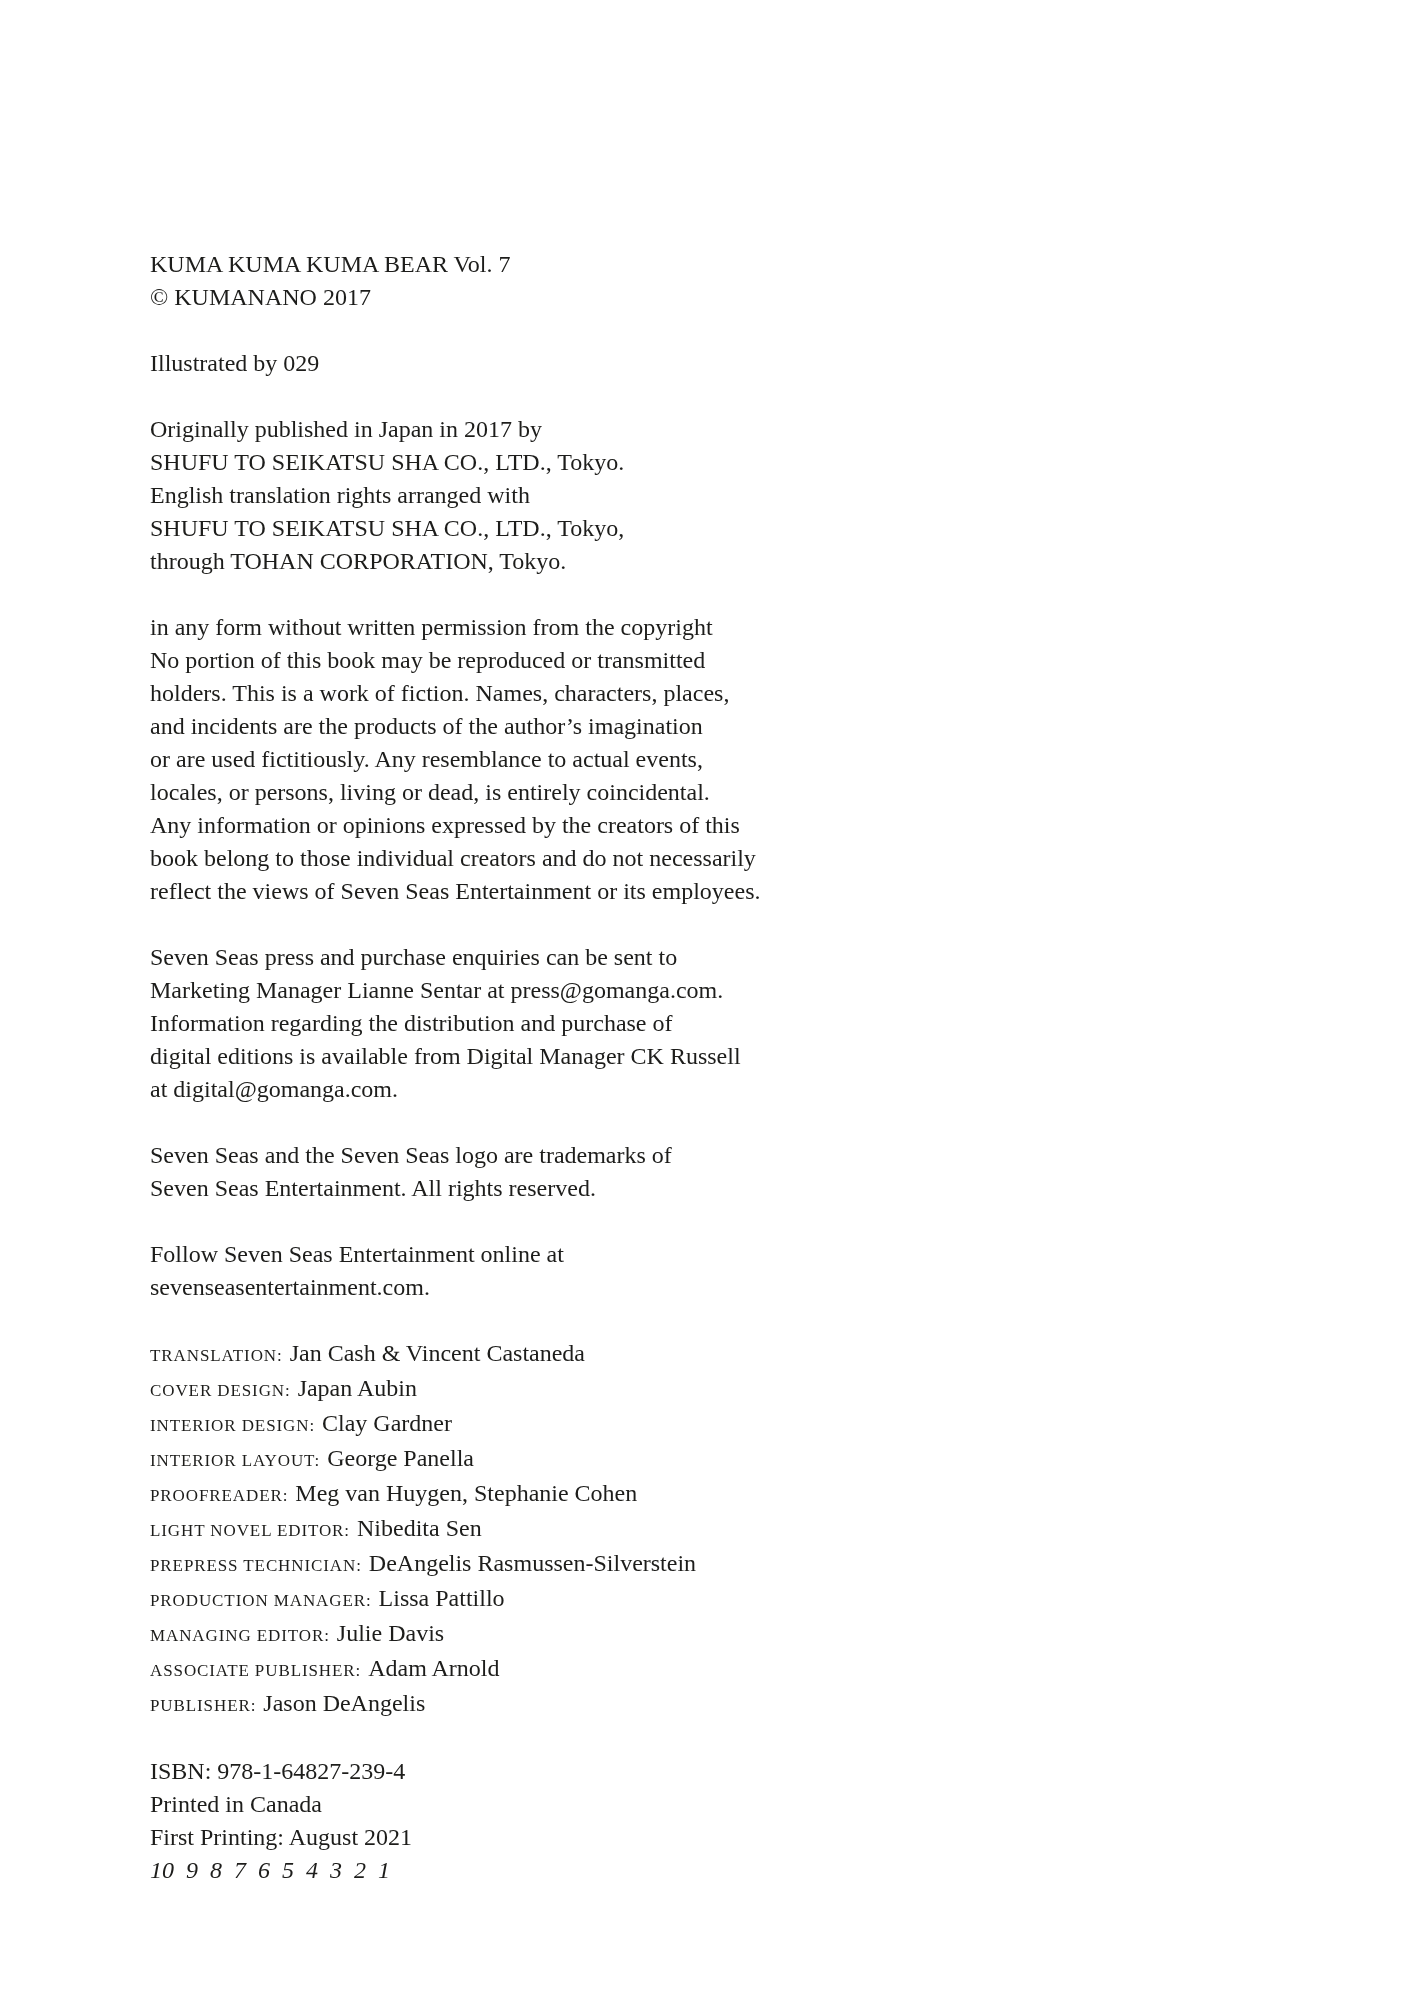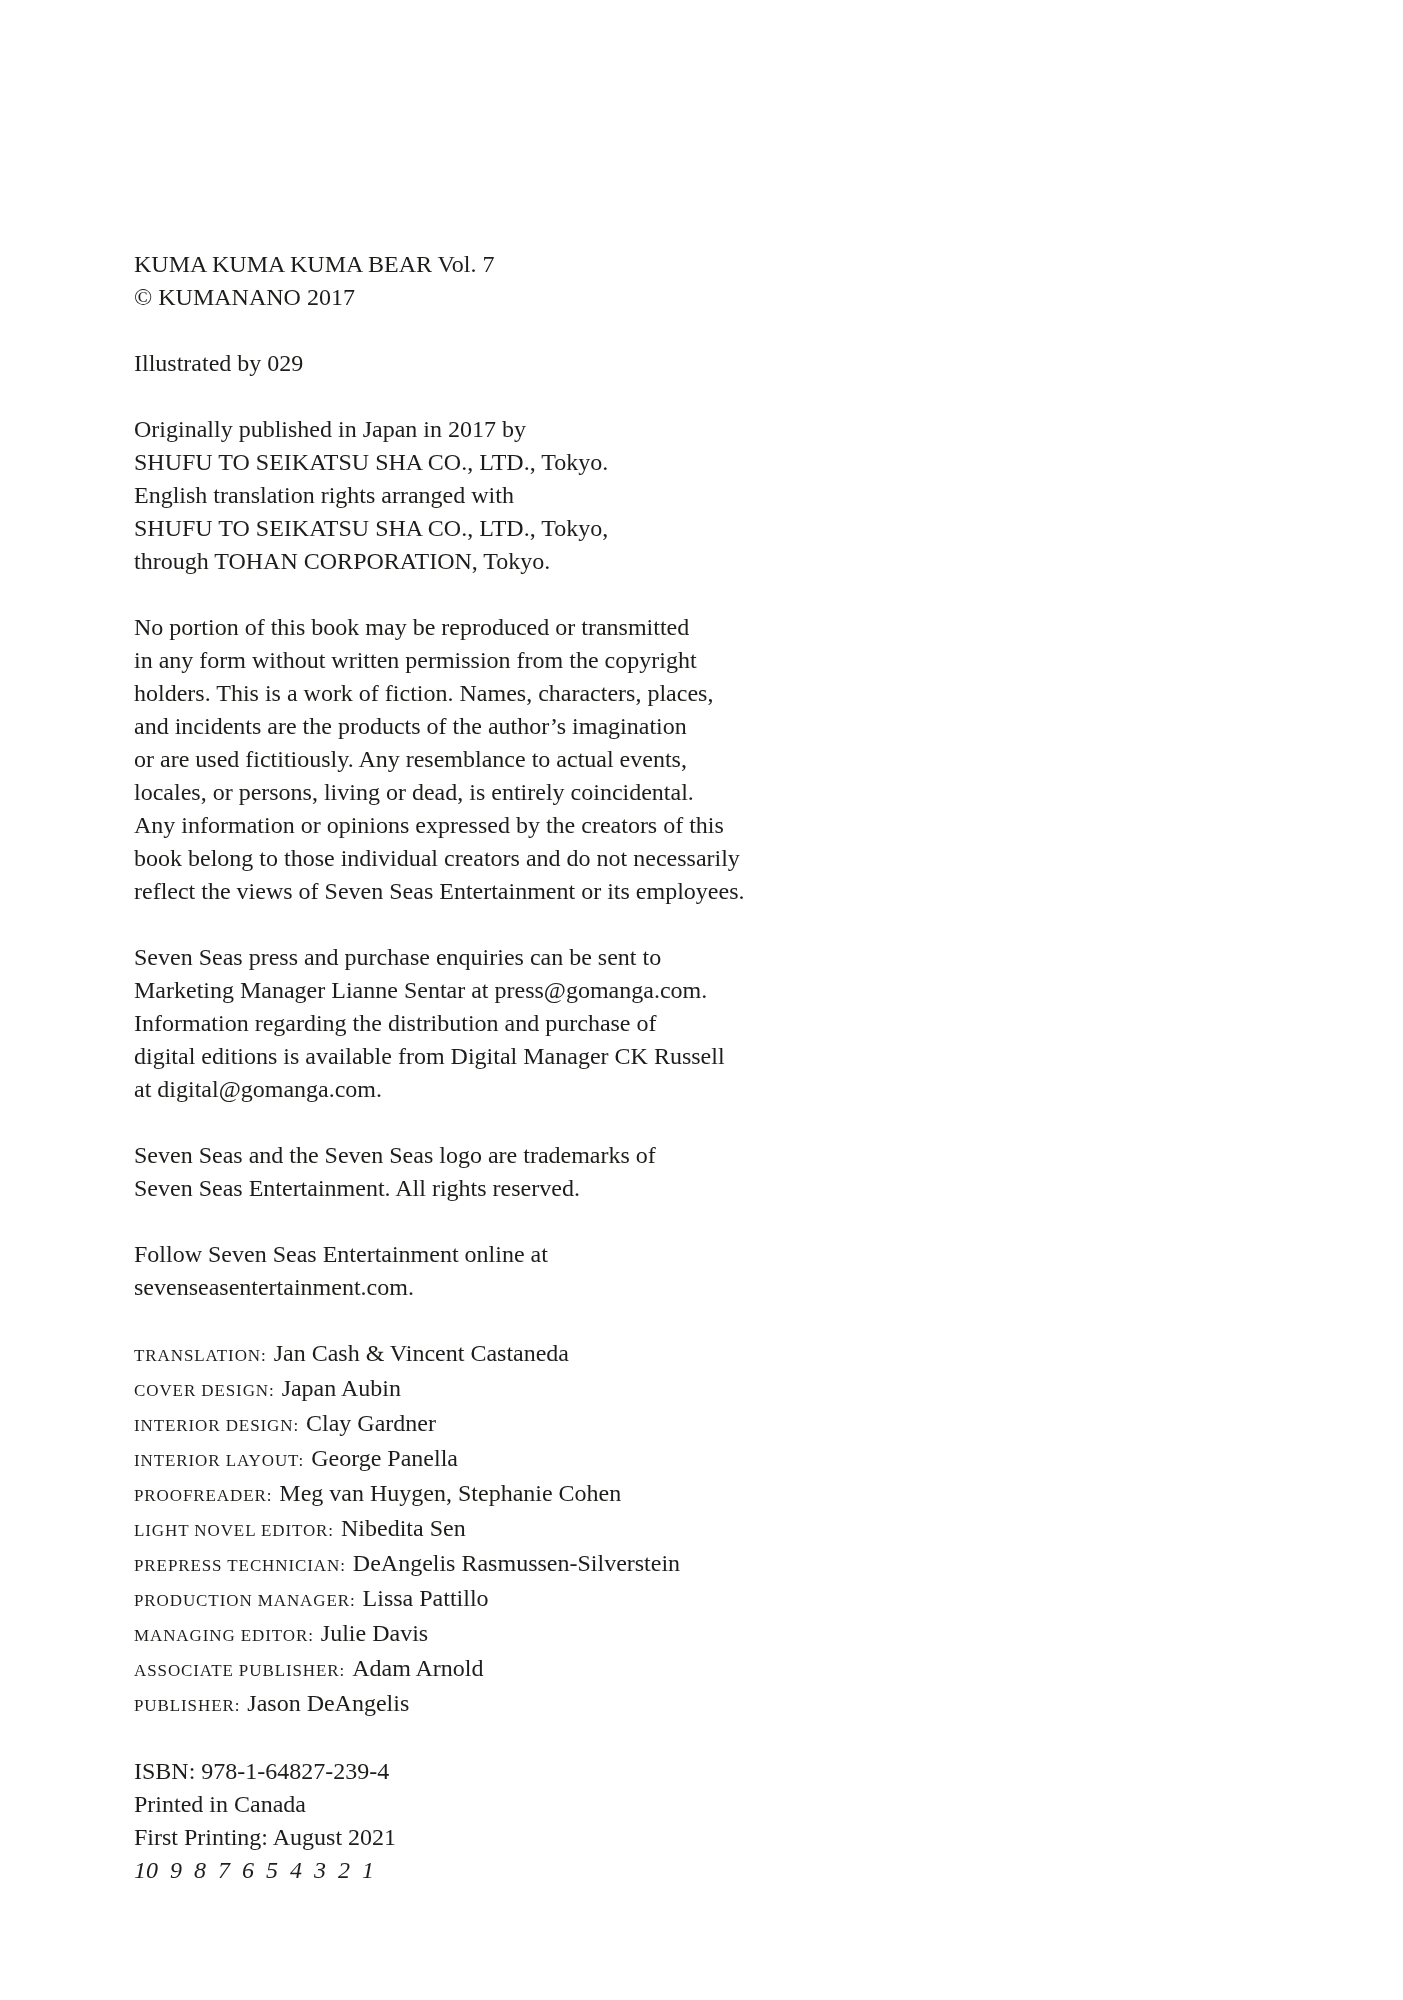--- a/index.html
+++ b/index.html
@@ -19,21 +19,21 @@
     inset: 0;
     background: #ffffff;
   }
   .text-block {
     position: absolute;
     top: 248px;
     left: 134px;
     width: 760px;
   }
   p.block {
-    margin: 0 0 33px 0;
+    margin: 0 0 33px 16px;
     padding: 0;
     font-size: 24px;
     line-height: 33px;
   }
   .line {
     display: block;
     white-space: nowrap;
   }
   .credit-label {
     font-size: 17px;
@@ -62,22 +62,22 @@
 
     <p class="block">
       <span class="line">Originally published in Japan in 2017 by</span>
       <span class="line">SHUFU TO SEIKATSU SHA CO., LTD., Tokyo.</span>
       <span class="line">English translation rights arranged with</span>
       <span class="line">SHUFU TO SEIKATSU SHA CO., LTD., Tokyo,</span>
       <span class="line">through TOHAN CORPORATION, Tokyo.</span>
     </p>
 
     <p class="block">
+      <span class="line">in any form without written permission from the copyright</span>
       <span class="line">No portion of this book may be reproduced or transmitted</span>
-      <span class="line">in any form without written permission from the copyright</span>
       <span class="line">holders. This is a work of fiction. Names, characters, places,</span>
       <span class="line">and incidents are the products of the author’s imagination</span>
       <span class="line">or are used fictitiously. Any resemblance to actual events,</span>
       <span class="line">locales, or persons, living or dead, is entirely coincidental.</span>
       <span class="line">Any information or opinions expressed by the creators of this</span>
       <span class="line">book belong to those individual creators and do not necessarily</span>
       <span class="line">reflect the views of Seven Seas Entertainment or its employees.</span>
     </p>
 
     <p class="block">

